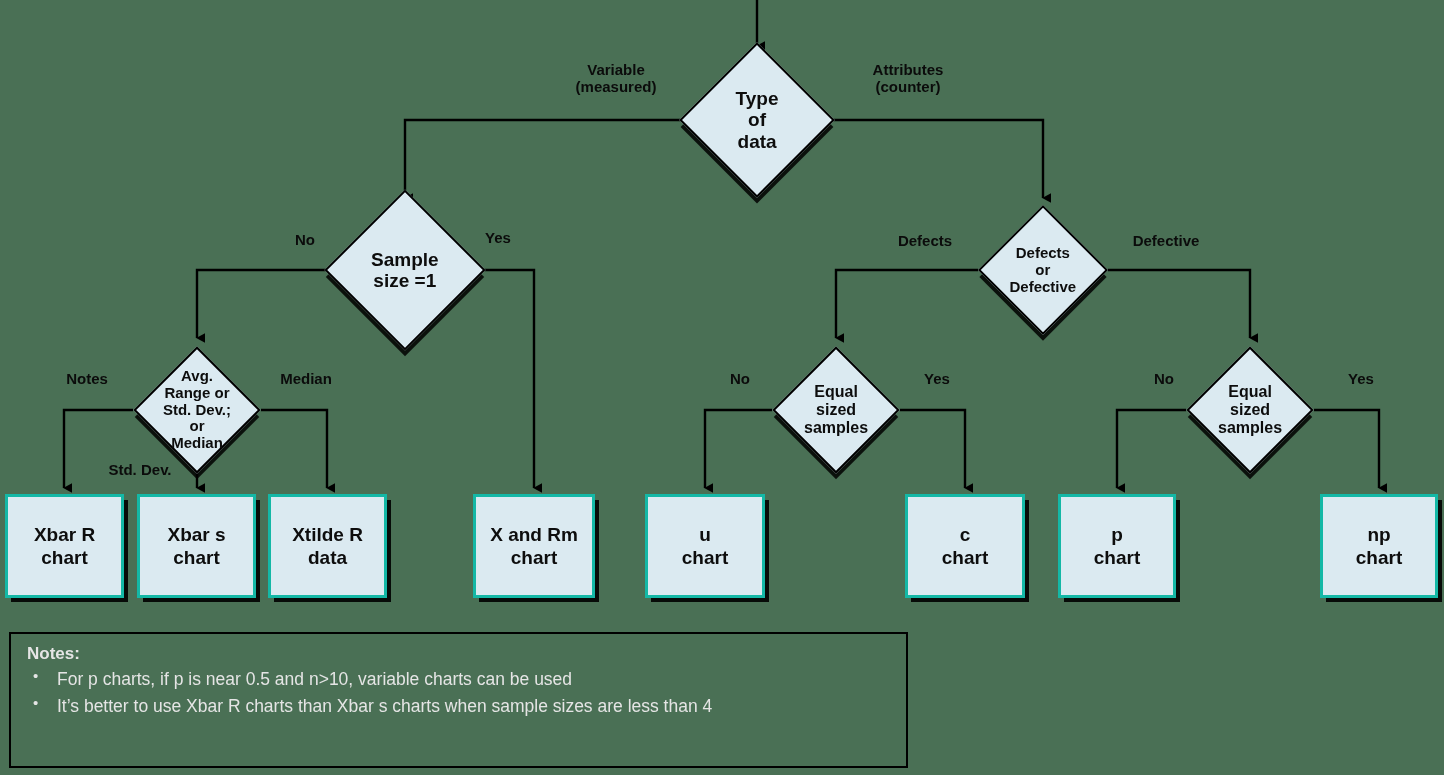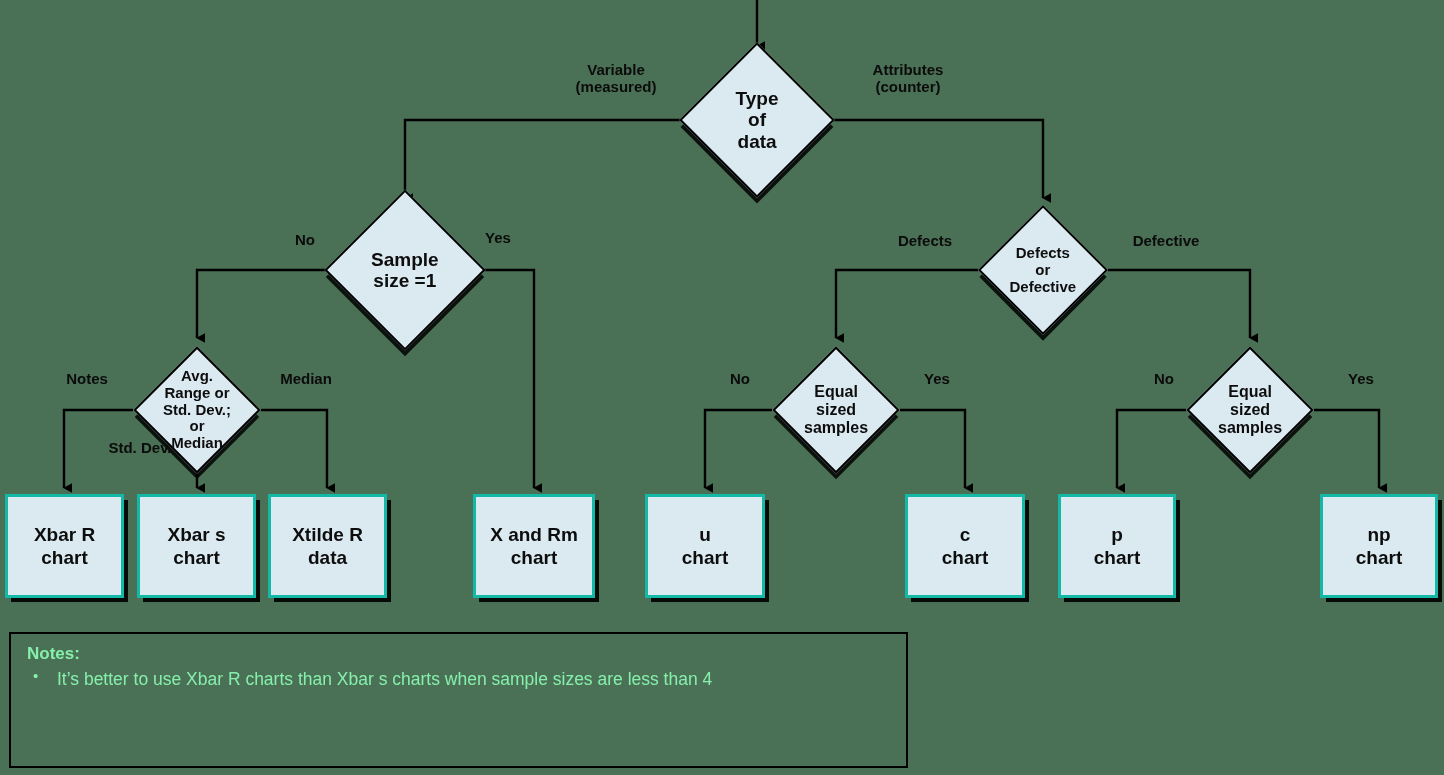--- a/index.html
+++ b/index.html
@@ -57,21 +57,21 @@
     text-align:center;
   }
 
   
   .notes{
     position:absolute;
     background:transparent;
     border:2px solid #000;
     box-sizing:border-box;
     padding:10px 14px 8px 14px;
-    color:#86efac;
+    color:#e5e5e5;
   }
   .notes-title{font-weight:bold;font-size:17px;margin:0 0 2px 2px;}
   .notes ul{list-style:none;margin:0;padding:0;}
   .notes li{
     position:relative;
     font-size:17.5px;
     line-height:1.52;
     padding-left:32px;
   }
   .notes li:before{
@@ -166,21 +166,21 @@
 (counter)</div>
 
   <div class="elabel" style="left:275px;top:232px;width:60px;">No</div>
 
   <div class="elabel" style="left:468px;top:230px;width:60px;">Yes</div>
 
   <div class="elabel" style="left:52px;top:371px;width:70px;">Notes</div>
 
   <div class="elabel" style="left:266px;top:371px;width:80px;">Median</div>
 
-  <div class="elabel" style="left:95px;top:440px;width:90px;">Std. Dev.</div>
+  <div class="elabel" style="left:95px;top:462px;width:90px;">Std. Dev.</div>
 
   <div class="elabel" style="left:884px;top:233px;width:82px;">Defects</div>
 
   <div class="elabel" style="left:1120px;top:233px;width:92px;">Defective</div>
 
   <div class="elabel" style="left:710px;top:371px;width:60px;">No</div>
 
   <div class="elabel" style="left:906px;top:371px;width:62px;">Yes</div>
 
   <div class="elabel" style="left:1134px;top:371px;width:60px;">No</div>
@@ -207,17 +207,18 @@
 
   <div class="node termbox" style="left:1058px;top:494px;width:118px;height:104px;">p
 chart</div>
 
   <div class="node termbox" style="left:1320px;top:494px;width:118px;height:104px;">np
 chart</div>
 
   <div class="notes" style="left:9px;top:632px;width:899px;height:136px;">
     <div class="notes-title">Notes:</div>
     <ul>
+      <li>For p charts, if p is near 0.5 and n&gt;10, variable charts can be used</li>
       <li>It’s better to use Xbar R charts than Xbar s charts when sample sizes are less than 4</li>
     </ul>
   </div>
 
 </div>
 
 </body></html>

